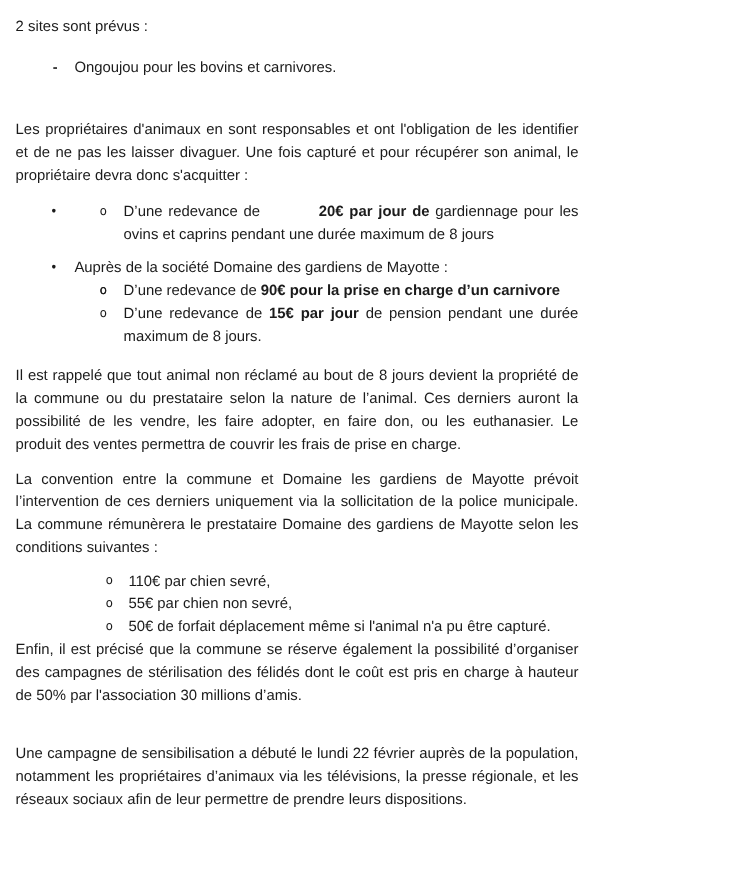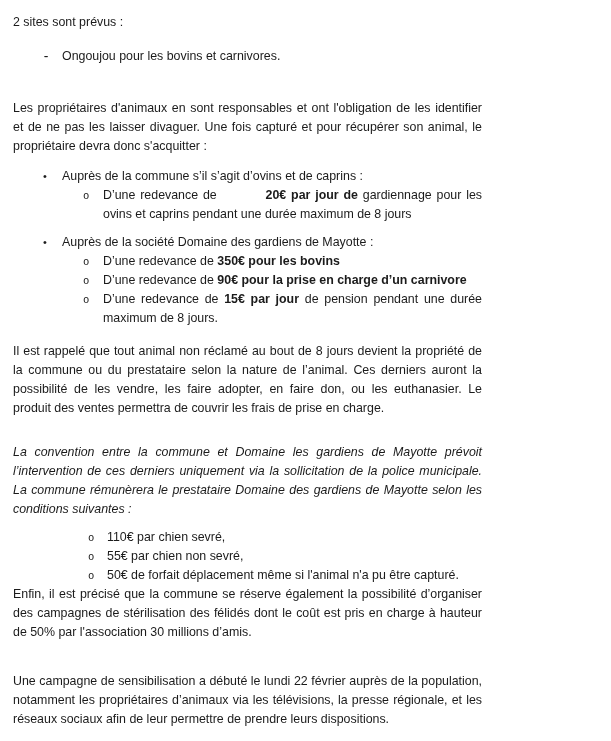--- a/index.html
+++ b/index.html
@@ -32,22 +32,22 @@
 
   .li-circle2 { padding-left: 94px; }
   .li-circle2 .marker { left: 75px; font-family: "DejaVu Sans Mono", monospace; font-size: 10.5px; }
 
   
   .intro          { margin-bottom: 15px; }
   .sites-list     { margin-bottom: 11px; }
   .owners         { margin-bottom: 11px; margin-top: 33px; }
   .commune-group  { margin-bottom: 9px;  }
   .societe-group  { margin-bottom: 14px; }
-  .reclaim        { margin-bottom: 25px; }
-  .convention     { margin-bottom: 9px; font-style: italic;  }
+  .reclaim        { margin-bottom: 10px; }
+  .convention     { margin-bottom: 9px;  }
   .tariff-list    { margin-bottom: 0;    }
   .budget         { margin-bottom: 8px;  }
   .sterilization  { margin-bottom: 30px; }
   .campaign       { margin-bottom: 11px;    }
 </style>
 </head>
 <body>
 
 <div class="page">
 
@@ -61,36 +61,34 @@
       <span class="marker">-</span>
       <span>Ongoujou pour les bovins et carnivores.</span>
     </div>
   </div>
 
   <p class="para owners">Les propriétaires d'animaux en sont responsables et ont l'obligation de les identifier et de ne pas les laisser divaguer. Une fois capturé et pour récupérer son animal, le propriétaire devra donc s'acquitter :</p>
 
   <div class="commune-group">
     <div class="li li-bullet">
       <span class="marker">•</span>
-      <span>Auprès de la commune s’il s’agit d’ovins et de caprins :</span>
     </div>
     <div class="li li-circle">
       <span class="marker">o</span>
       <span><span>D’une redevance de </span><span style="font-weight: bold; margin-left: 44px;">20€ par jour de</span><span> gardiennage pour les ovins et caprins pendant une durée maximum de 8 jours</span></span>
     </div>
   </div>
 
   <div class="societe-group">
     <div class="li li-bullet">
       <span class="marker">•</span>
       <span>Auprès de la société Domaine des gardiens de Mayotte :</span>
     </div>
     <div class="li li-circle">
       <span class="marker">o</span>
-      <span><span>D’une redevance de </span><span style="font-weight: bold;">350€ pour les bovins</span></span>
     </div>
     <div class="li li-circle">
       <span class="marker">o</span>
       <span><span>D’une redevance de </span><span style="font-weight: bold;">90€ pour la prise en charge d’un carnivore</span></span>
     </div>
     <div class="li li-circle">
       <span class="marker">o</span>
       <span><span>D’une redevance de </span><span style="font-weight: bold;">15€ par jour</span><span> de pension pendant une durée maximum de 8 jours.</span></span>
     </div>
   </div>

